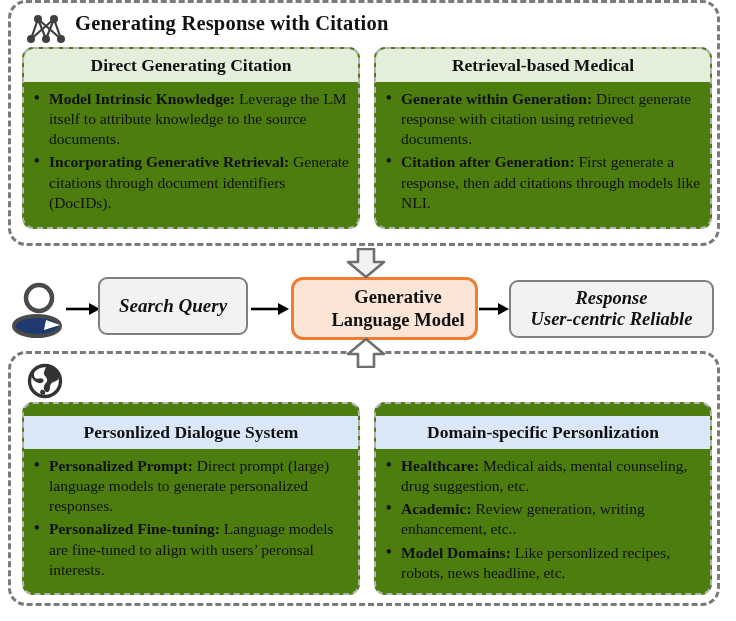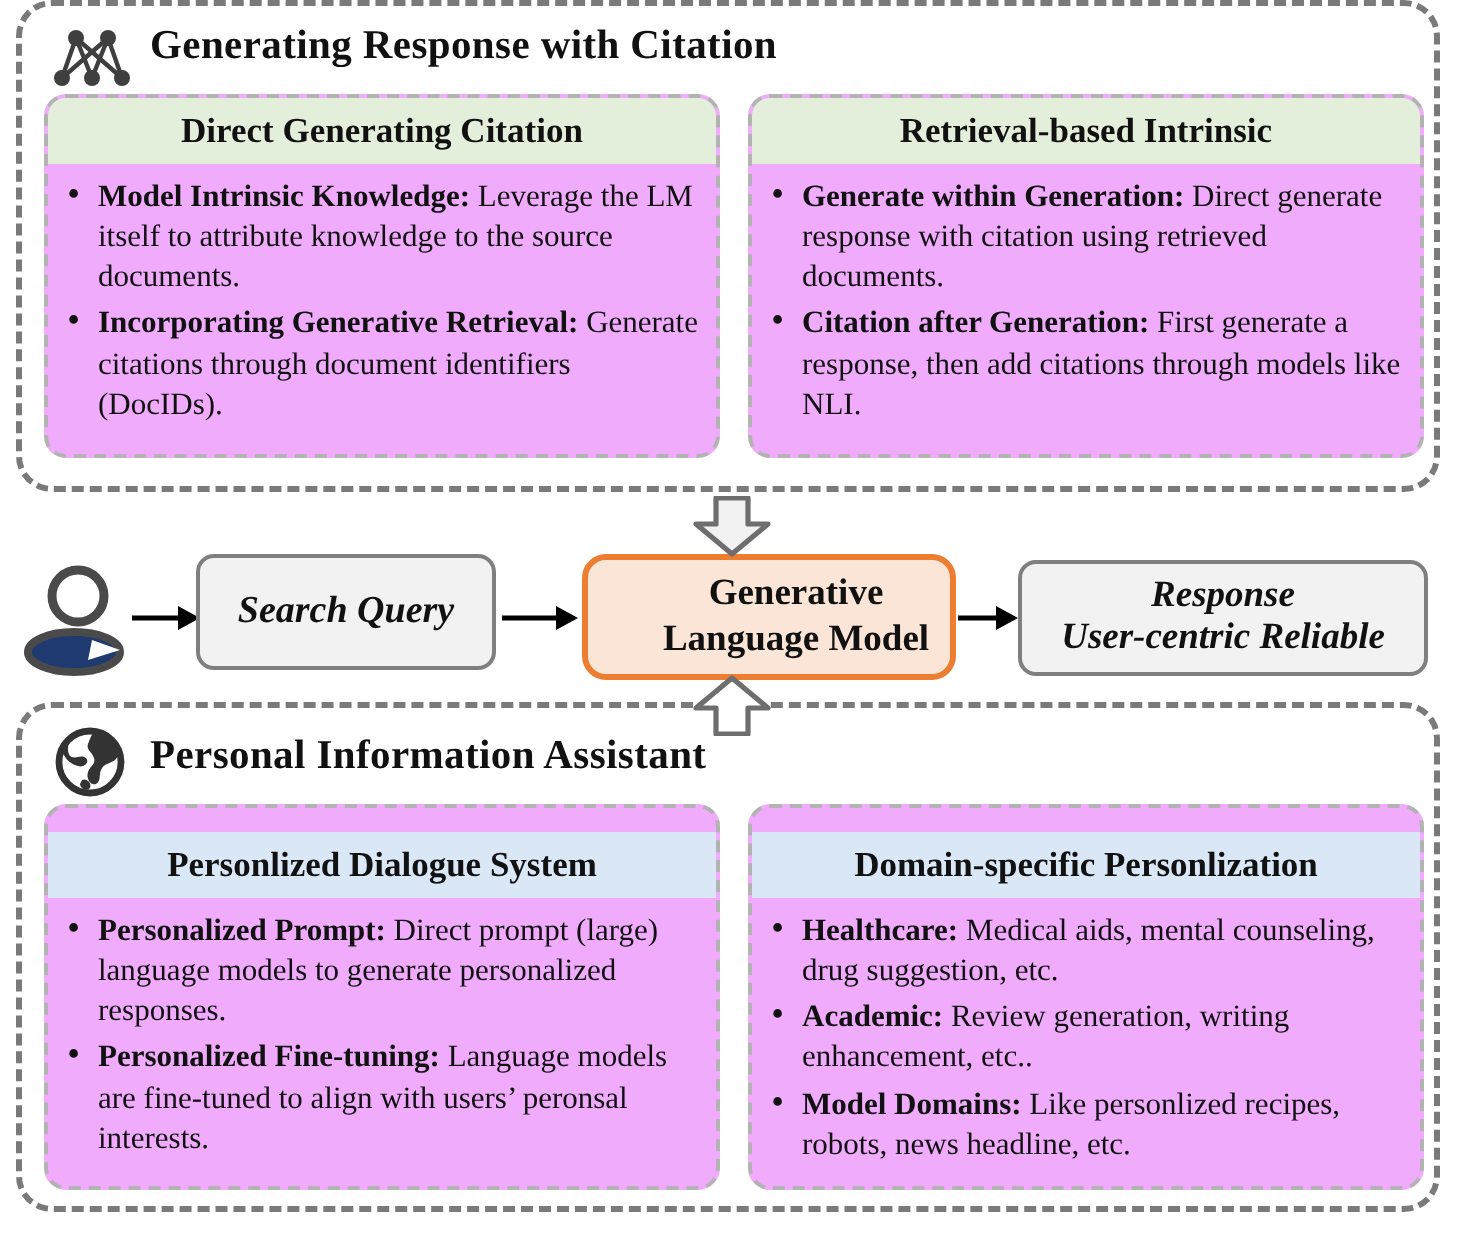--- a/index.html
+++ b/index.html
@@ -18,21 +18,21 @@
   .section-top{top:0;height:246px;}
   .section-bottom{top:351px;height:255px;}
 
   .section-title{
     position:absolute;font-weight:bold;font-size:20.5px;letter-spacing:.2px;
     white-space:nowrap;
   }
 
   
   .card{
-    position:absolute;width:338px;background:#f0abfc;
+    position:absolute;width:338px;background:#4d7c0f;
     border:2px dashed #b3b3b3;border-radius:11px;overflow:hidden;
     box-sizing:border-box;
   }
   .card-header{
     height:33px;line-height:33px;text-align:center;
     font-weight:bold;font-size:17.5px;
   }
   .hdr-green{background:#e3efda;}
   .hdr-blue{background:#d9e7f7;margin-top:12px;}
   .card-body{padding:7px 8px 4px 8px;}
@@ -99,21 +99,21 @@
           <li>
             <span class="dot">•</span>
             <span class="b-lead">Incorporating Generative Retrieval:</span>
             <span class="b-text">Generate citations through document identifiers (DocIDs).</span>
           </li>
         </ul>
       </div>
     </div>
 
     <div class="card" style="left:363px;top:44px;height:182px;">
-      <div class="card-header hdr-green">Retrieval-based Intrinsic</div>
+      <div class="card-header hdr-green">Retrieval-based Medical</div>
       <div class="card-body">
         <ul class="bullets">
           <li>
             <span class="dot">•</span>
             <span class="b-lead">Generate within Generation:</span>
             <span class="b-text">Direct generate response with citation using retrieved documents.</span>
           </li>
           <li>
             <span class="dot">•</span>
             <span class="b-lead">Citation after Generation:</span>
@@ -171,21 +171,20 @@
   </div>
 
   <div class="section section-bottom">
 
     <svg class="abs" style="left:16px;top:9px;" width="36" height="36" viewBox="0 0 36 36">
       <circle cx="18" cy="18" r="15.5" fill="#ffffff" stroke="#333" stroke-width="3.4"></circle>
       <path d="M10 4 C7 8 6 12 8 15 C11 17 13 14 16 16 C18 18 15 21 12 20 C8 19 5 16 4 12 C5 8 7 5 10 4 Z" fill="#333"></path>
       <path d="M20 3 C26 4 31 9 32 15 C30 19 26 18 24 21 C22 24 24 27 21 29 C18 30 16 26 17 23 C18 20 21 19 20 16 C19 13 16 12 17 9 C18 6 19 4 20 3 Z" fill="#333"></path>
       <path d="M14 27 C16 26 19 28 18 31 C16 33 13 31 13 29 Z" fill="#333"></path>
     </svg>
-    <div class="section-title" style="left:64px;top:13px;">Personal Information Assistant</div>
 
     <div class="card" style="left:11px;top:48px;height:193px;">
       <div class="card-header hdr-blue">Personlized Dialogue System</div>
       <div class="card-body">
         <ul class="bullets">
           <li>
             <span class="dot">•</span>
             <span class="b-lead">Personalized Prompt:</span>
             <span class="b-text">Direct prompt (large) language models to generate personalized responses.</span>
           </li>

